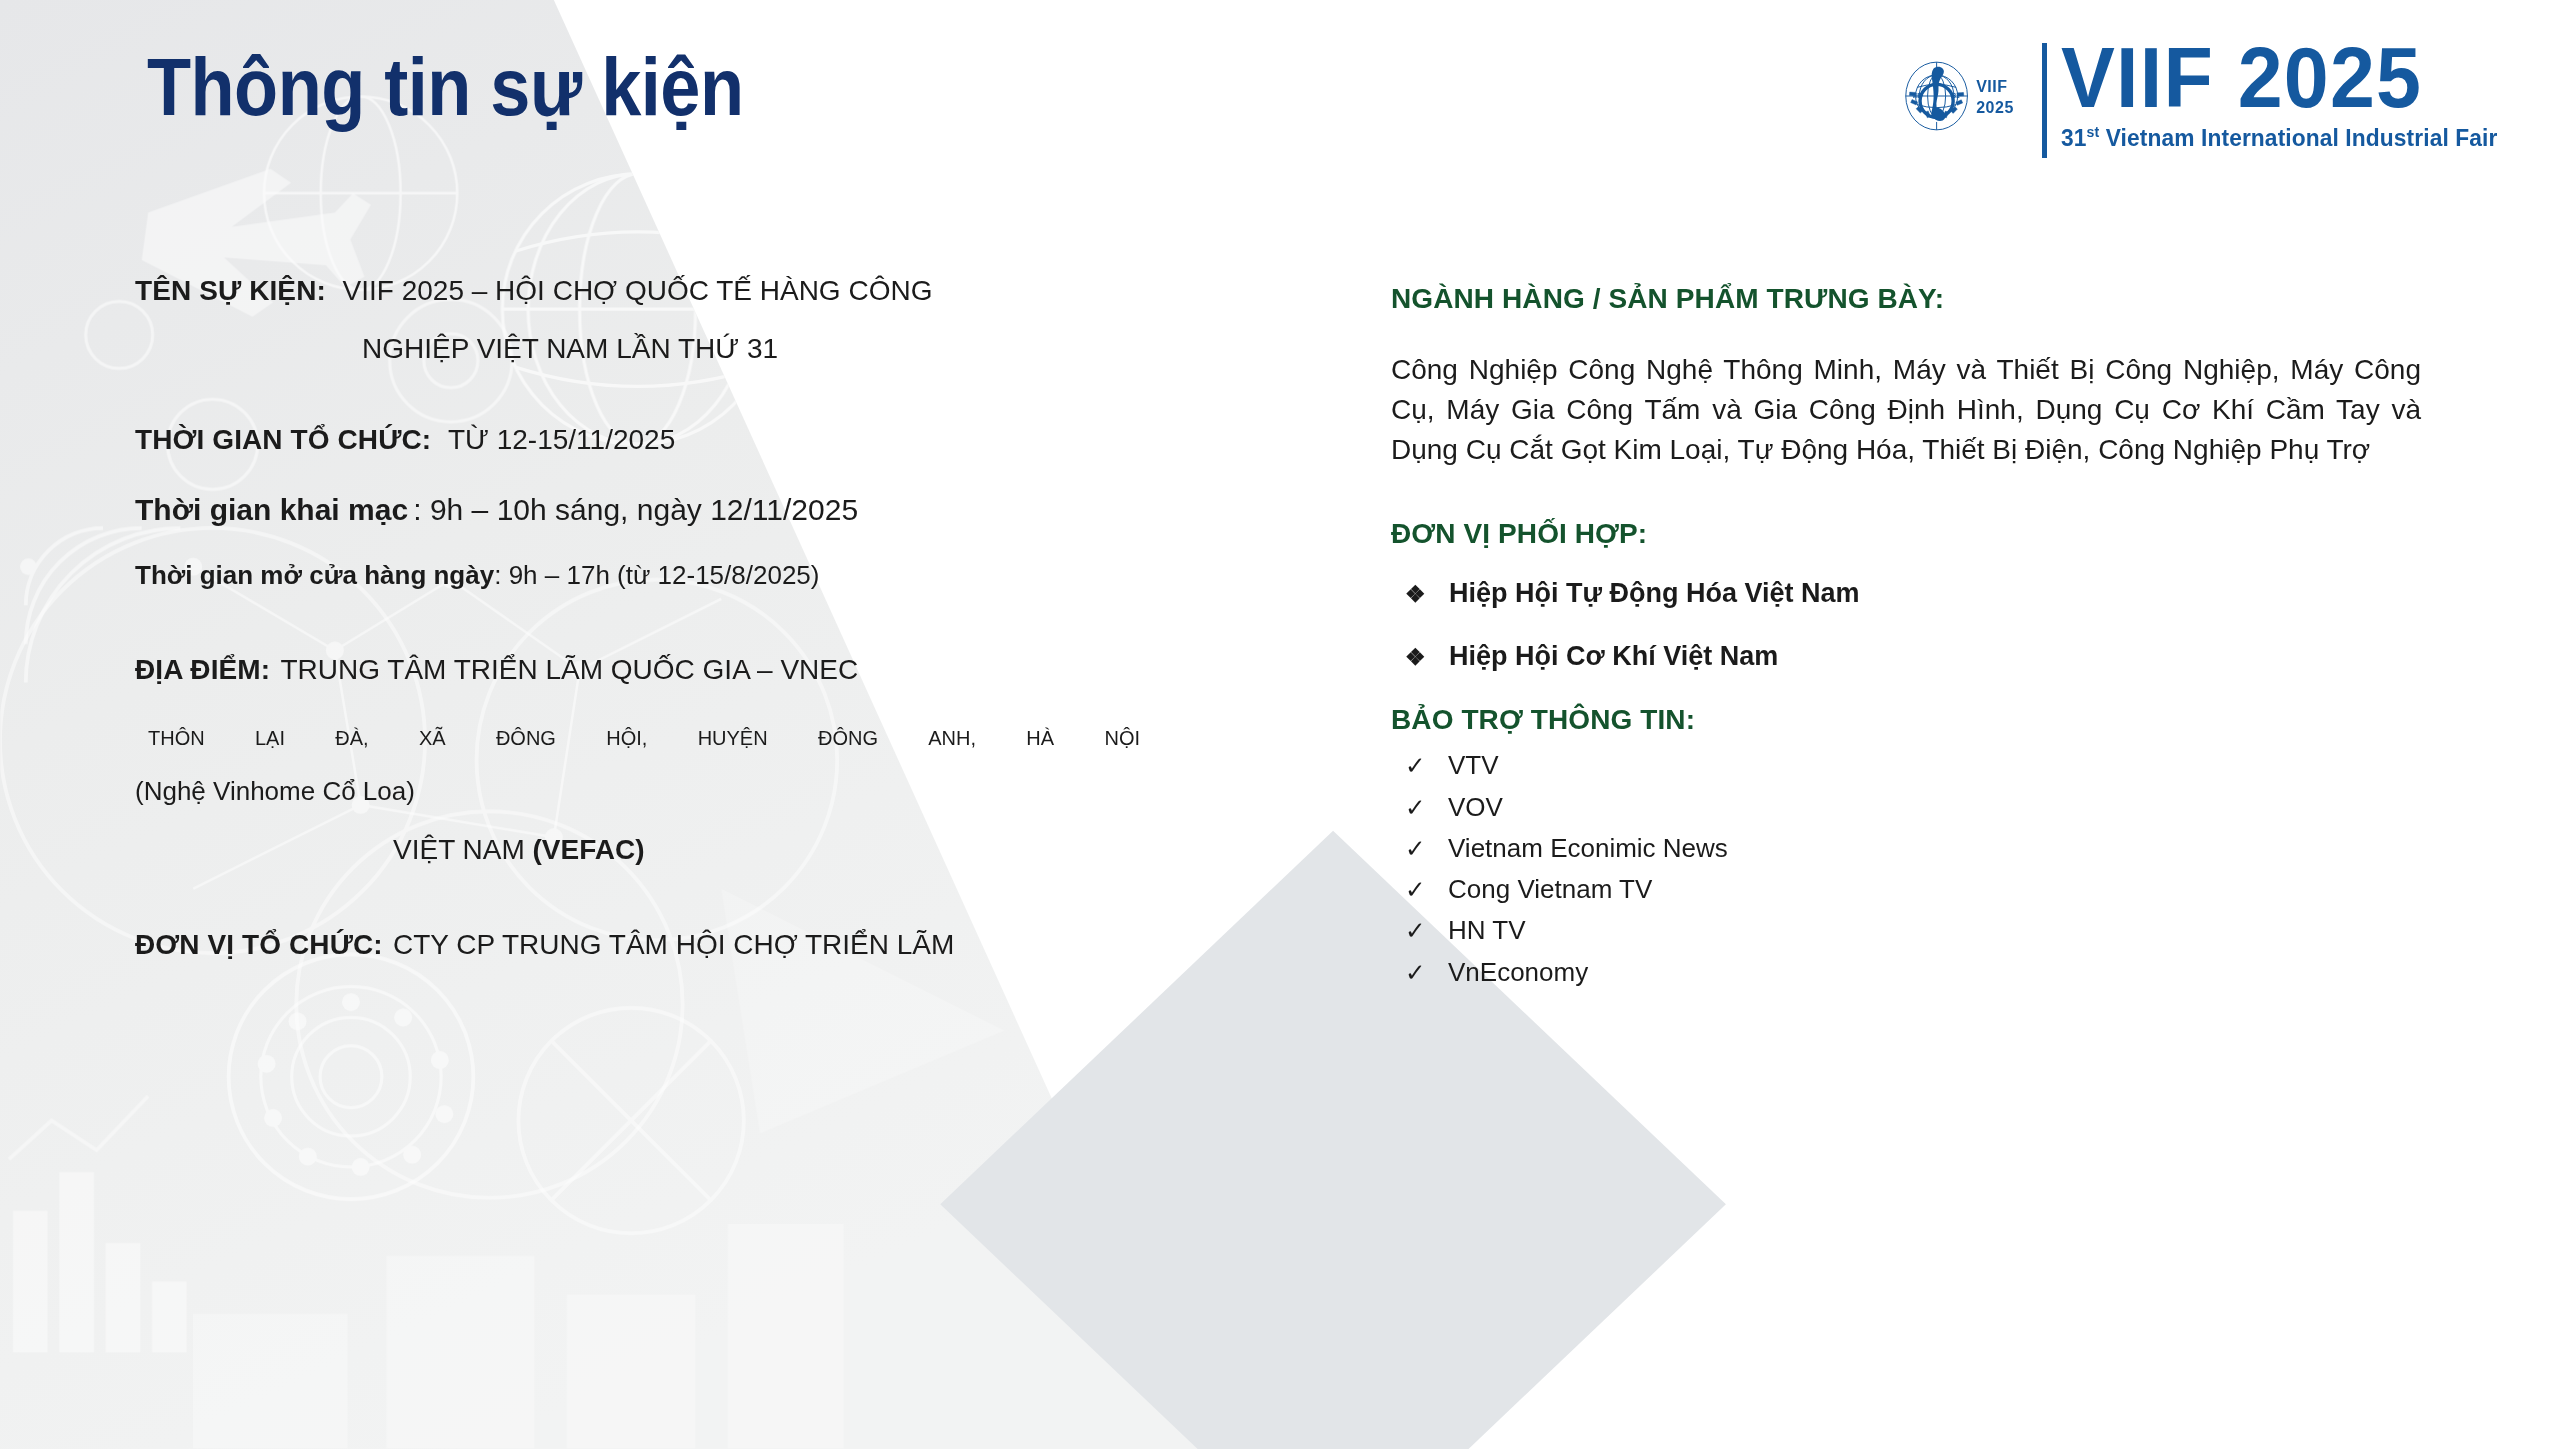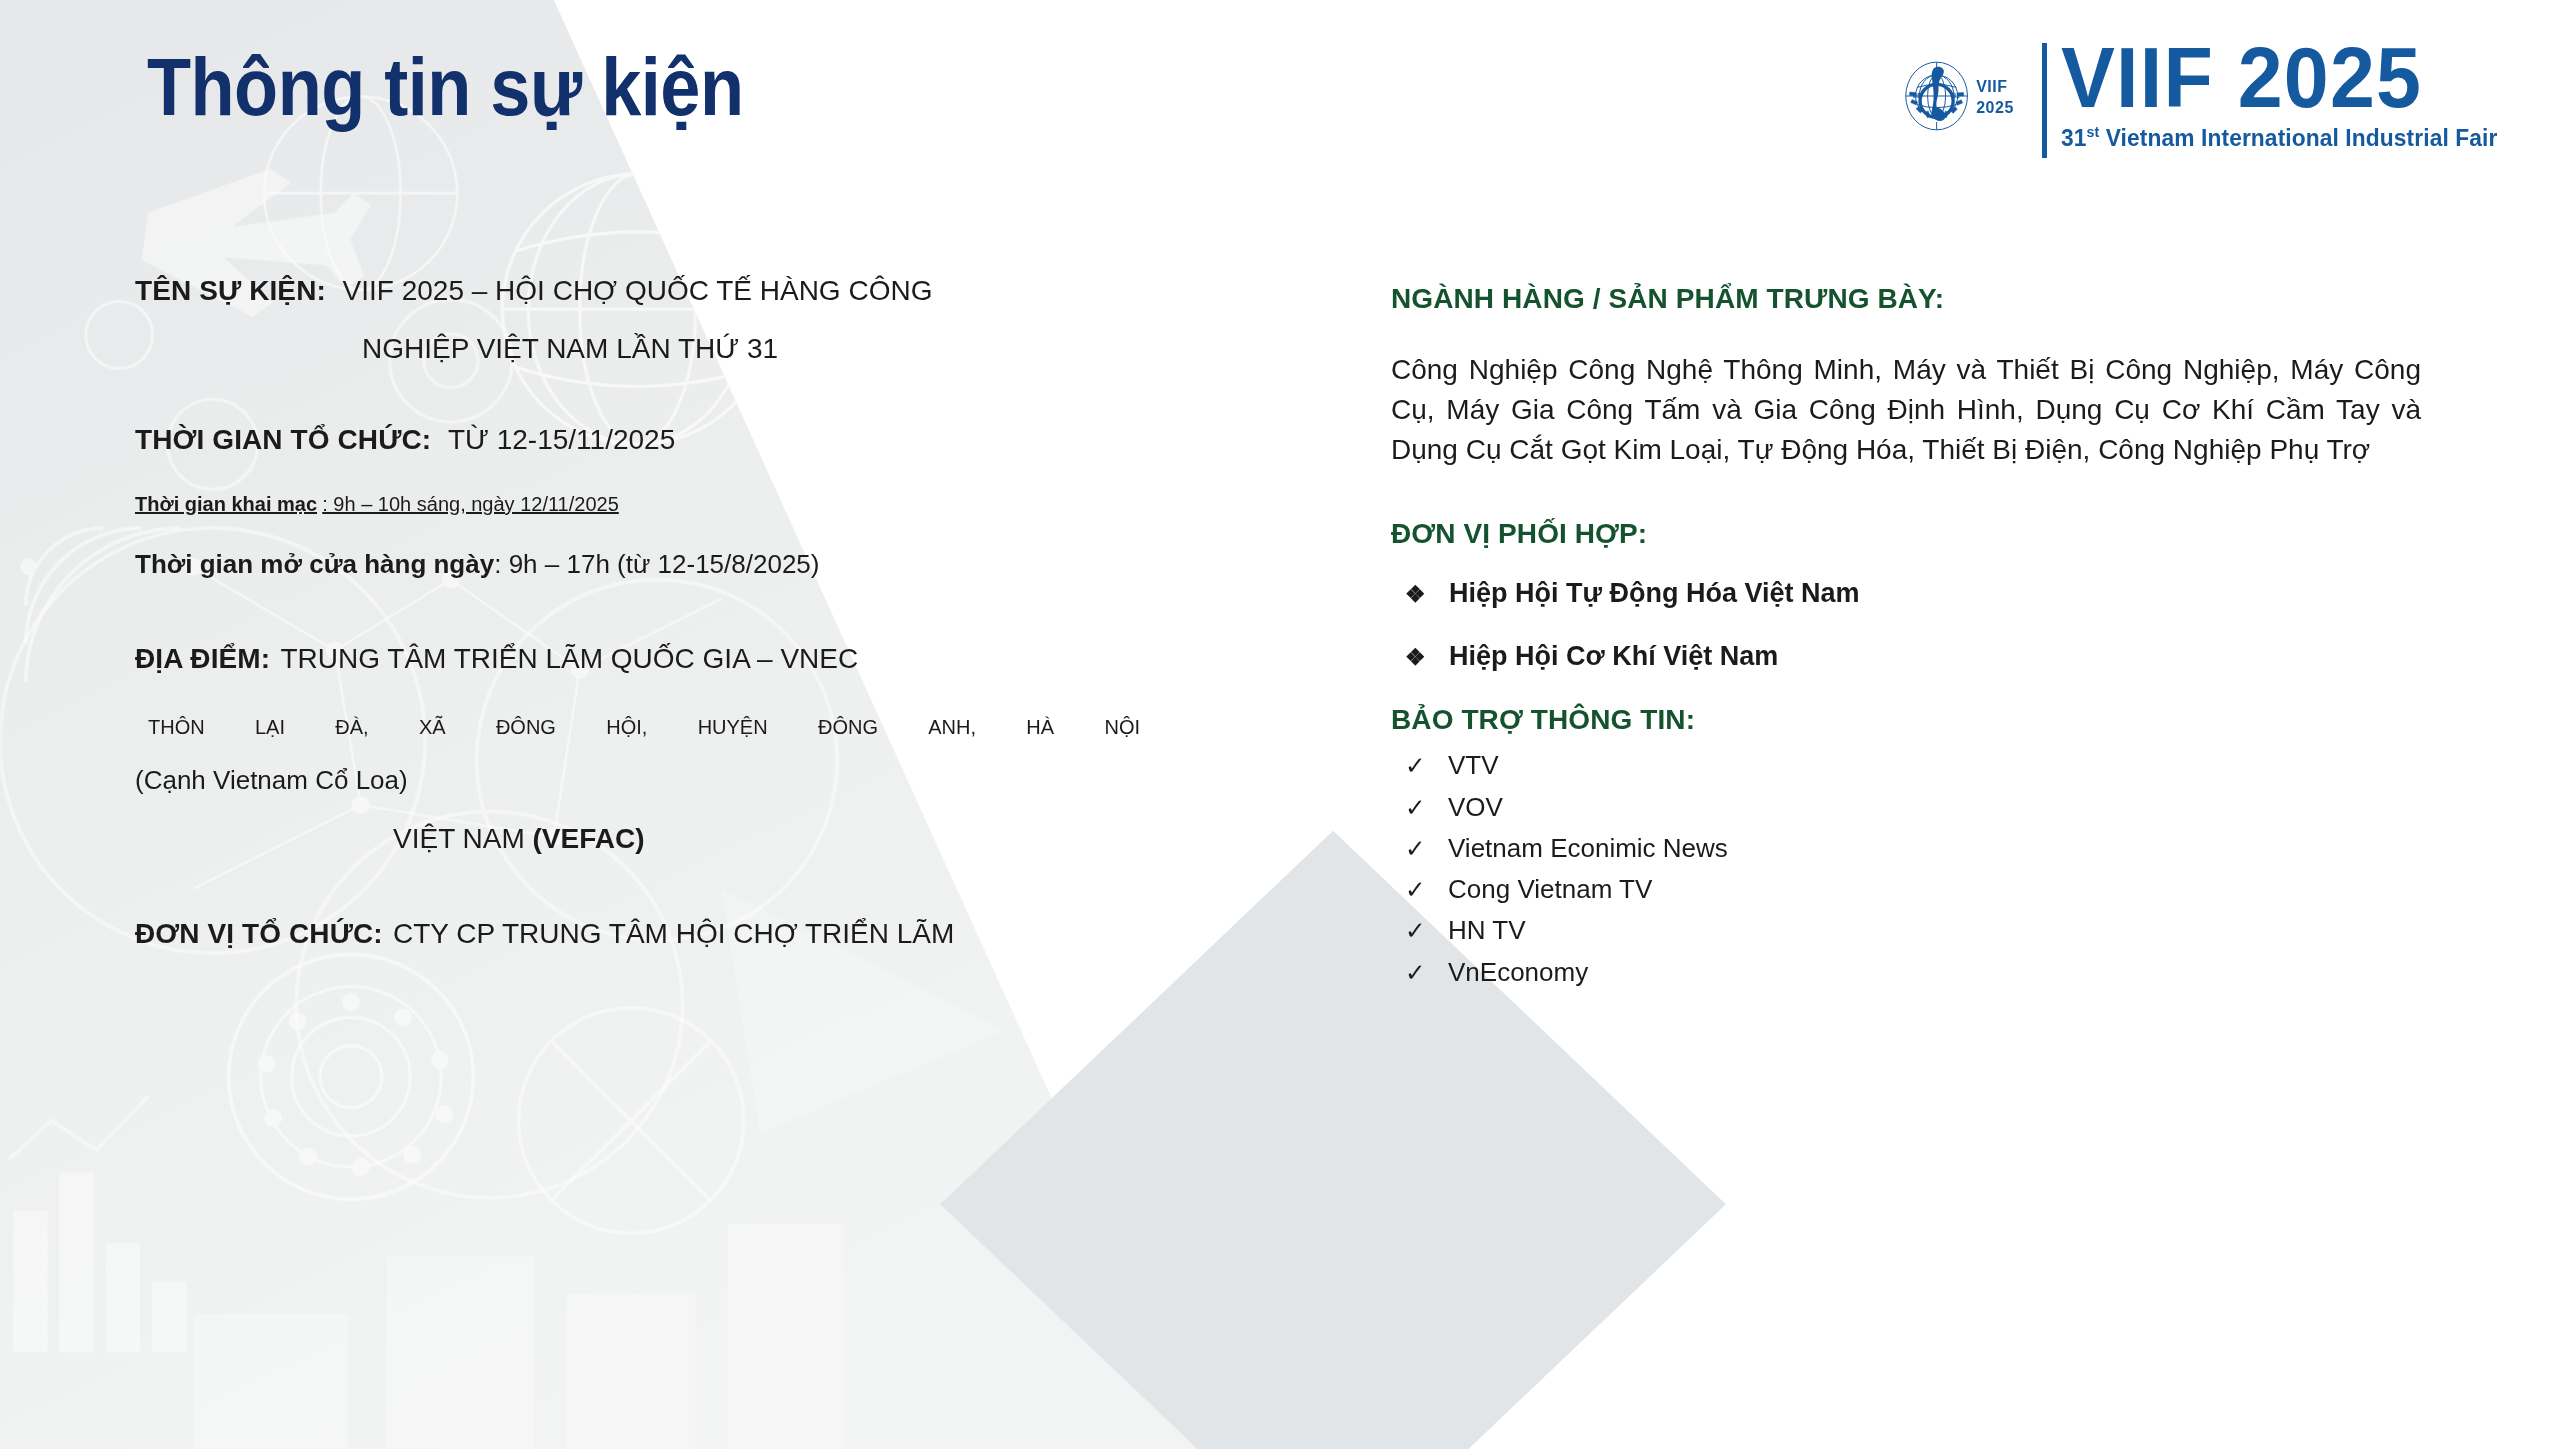--- a/index.html
+++ b/index.html
@@ -79,21 +79,21 @@
     font-size:28px;
     letter-spacing:0.1px;
   }
   .val-caps { font-weight:400; font-size:28px; }
   .sub-lbl { font-weight:700; }
 
   #ev-name-l1 { font-size:28px; line-height:1.0; white-space:nowrap; }
   #ev-name-l2 { font-size:28px; margin-top:28px; padding-left:227px; white-space:nowrap; }
 
   #time-head   { font-size:28px; margin-top:59px; white-space:nowrap; }
-  #time-open   { font-size:20px; margin-top:37px; white-space:nowrap;text-decoration:underline; }
+  #time-open   { font-size:30px; margin-top:37px; white-space:nowrap; }
   #time-daily  { font-size:26px; margin-top:33px; white-space:nowrap; }
 
   #venue-l1 { font-size:28px; margin-top:63px; white-space:nowrap; }
   #venue-l2 { font-size:20px; margin-top:41px; padding-left:13px;
               width:1005px; display:flex; justify-content:space-between; }
   #venue-l2 span { white-space:nowrap; }
   #venue-l3 { font-size:26px; margin-top:26px; white-space:nowrap; }
 
   #org-l1 { font-size:28px; margin-top:63px; white-space:nowrap; }
   #org-l2 { font-size:28px; margin-top:27px; padding-left:258px; white-space:nowrap; }
@@ -355,21 +355,21 @@
         <span>XÃ</span>
         <span>ĐÔNG</span>
         <span>HỘI,</span>
         <span>HUYỆN</span>
         <span>ĐÔNG</span>
         <span>ANH,</span>
         <span>HÀ</span>
         <span>NỘI</span>
       </div>
 
-      <div id="venue-l3" class="line">(Cạnh Vietnam Cổ Loa)</div>
+      <div id="venue-l3" class="line">(Nghệ Vinhome Cổ Loa)</div>
     </div>
 
     <div class="blk">
       <div id="org-l2" class="line val-caps"><span>VIỆT NAM </span><span class="bold-inline">(VEFAC)</span></div>
 
       <div id="org-l1" class="line"><span class="lbl-caps">ĐƠN VỊ TỔ CHỨC:</span><span class="val-caps" style="margin-left:10.3px;">CTY CP TRUNG TÂM HỘI CHỢ TRIỂN LÃM</span></div>
     </div>
   </div>
 
   <div id="right-col" class="col">

